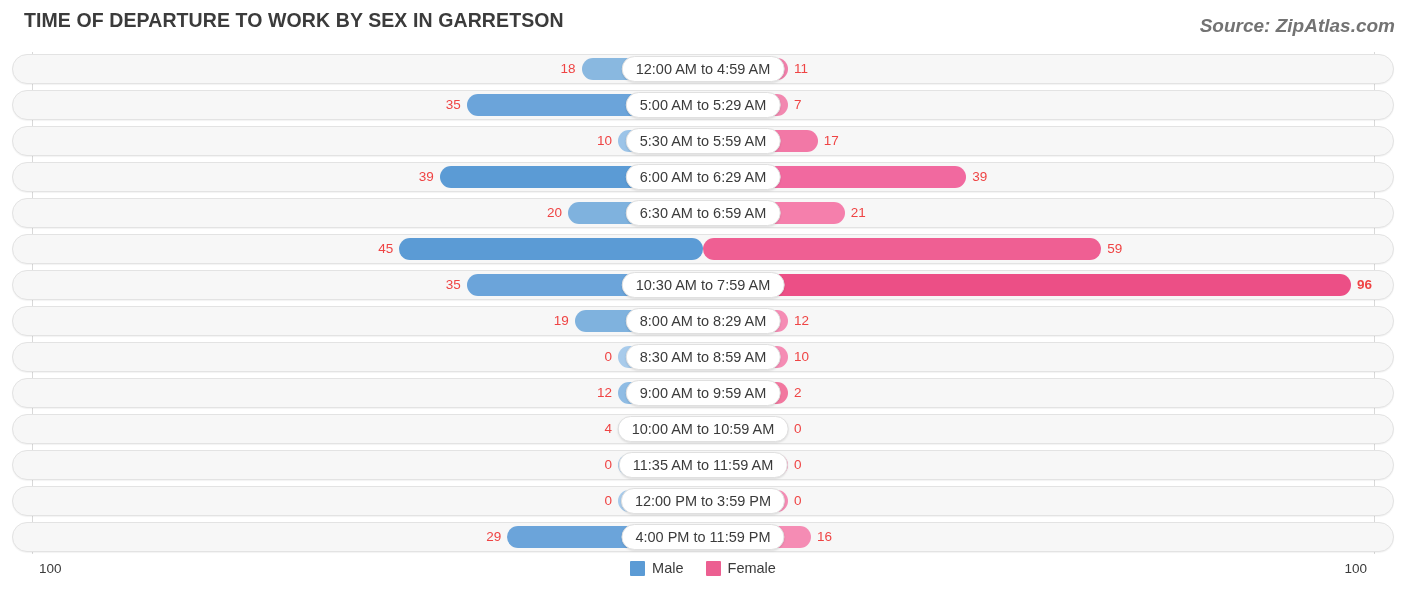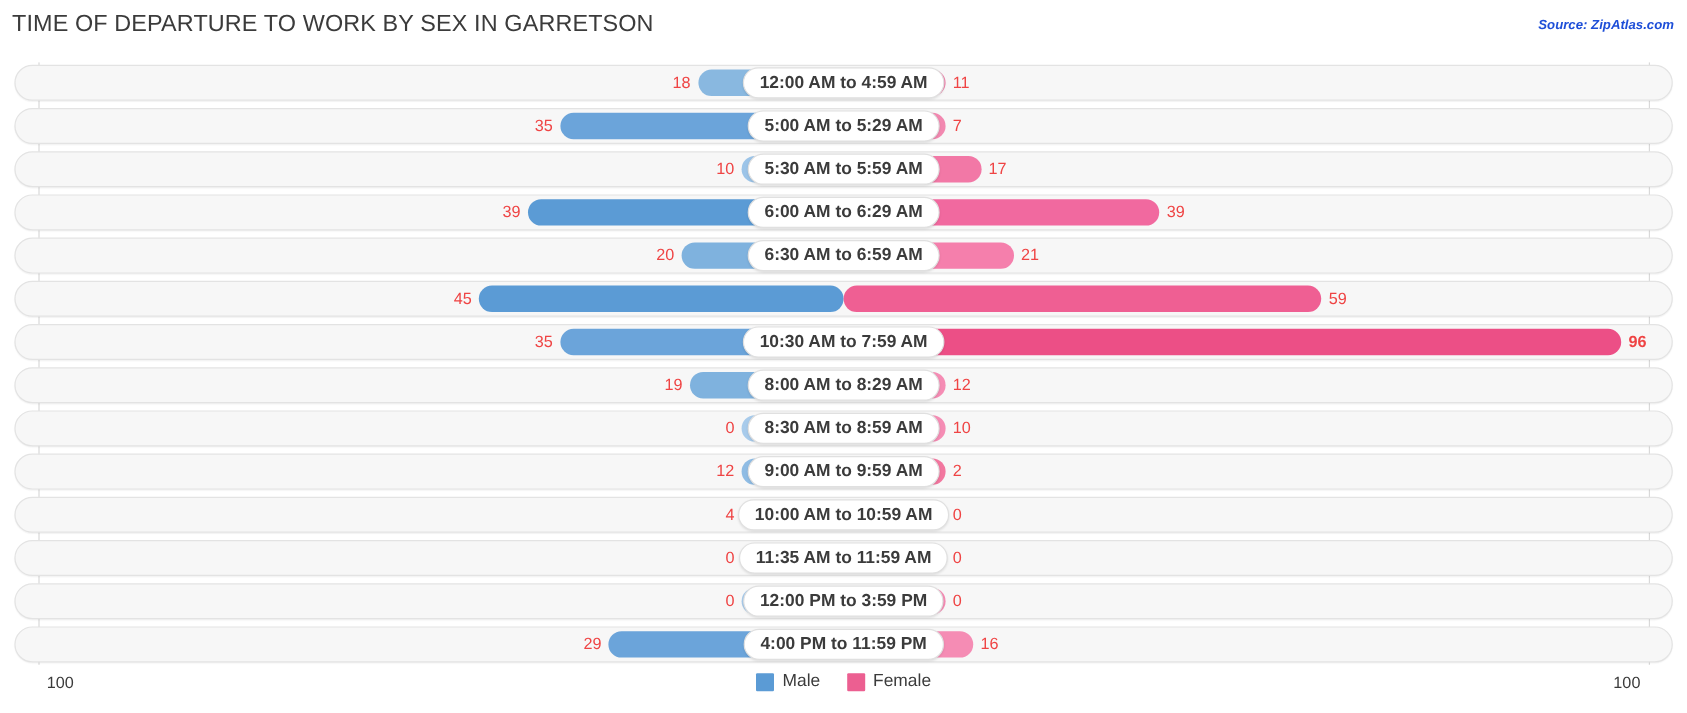--- a/index.html
+++ b/index.html
@@ -13,36 +13,36 @@
   #page {
     position: relative;
     width: 1406px;
     height: 594px;
     background: #ffffff;
   }
 
   
   #chart-title {
     position: absolute;
-    left: 10px;
+    left: 24px;
     top: 9px;
     font-size: 19.5px;
     color: #3b3b3b;
     letter-spacing: 0.1px;
-    font-weight: 400;
+    font-weight: 700;
     white-space: nowrap;
   }
   #source-note {
     position: absolute;
     right: 11px;
     top: 15px;
-    font-size: 11px;
+    font-size: 19px;
     font-style: italic;
     font-weight: bold;
-    color: #1d4ed8;
+    color: #737373;
     white-space: nowrap;
   }
 
   
   #plot {
     position: absolute;
     left: 0px;
     top: 52px;
     width: 1406px;
     height: 502px;
@@ -110,21 +110,20 @@
     height: 26px;
     line-height: 24px;
     padding: 0 13px;
     background: #ffffff;
     border: 1px solid #e0e0e0;
     border-radius: 14px;
     font-size: 14.5px;
     color: #3b3b3b;
     white-space: nowrap;
     box-shadow: 0 1px 2px rgba(0,0,0,0.10);
-    font-weight: bold;
   }
 
   
   #axis-left {
     position: absolute;
     left: 39px;
     top: 561px;
     font-size: 13.5px;
     color: #3b3b3b;
   }

